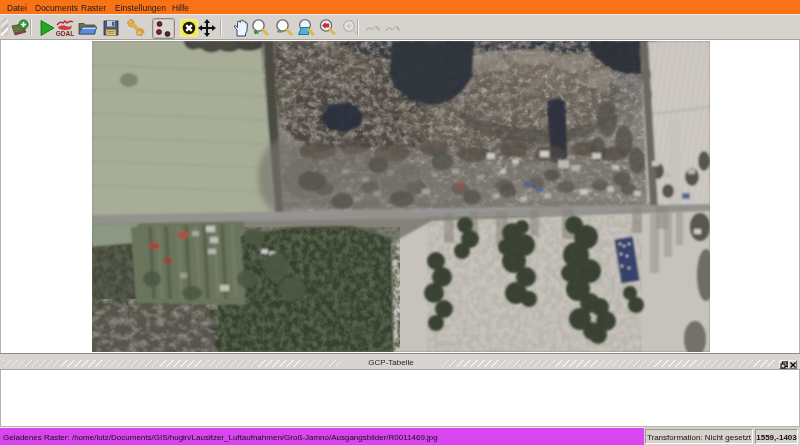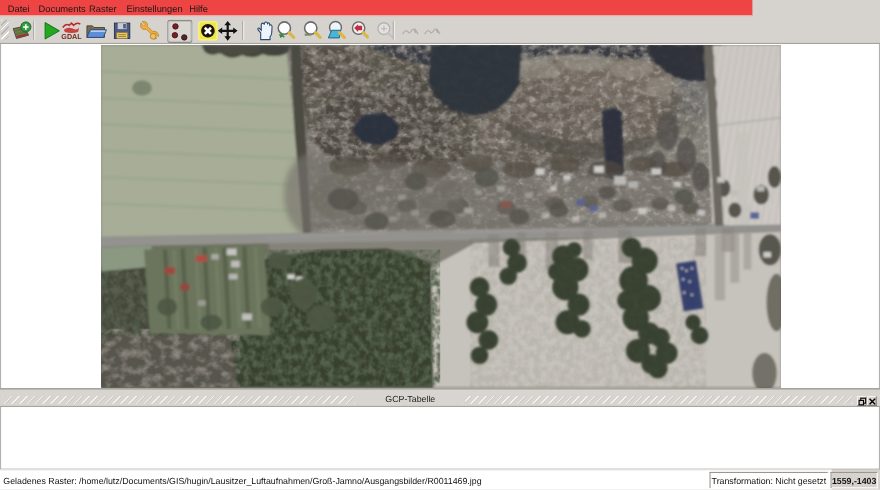--- a/index.html
+++ b/index.html
@@ -1,34 +1,34 @@
 <!DOCTYPE html>
 <html><head>
 <meta charset="utf-8">
 <style>
 * { margin:0; padding:0; box-sizing:border-box; }
 html,body { width:800px; height:445px; overflow:hidden; background:#d6d3ce; font-family:"Liberation Sans", sans-serif; }
 #app { position:relative; width:800px; height:445px; }
-#menubar { position:absolute; left:0; top:0; width:684px; height:15px; background:#ef4444; font-size:8.5px; color:#1a1a1a; border-bottom:1px solid #edebe7; }
+#menubar { position:absolute; left:0; top:0; width:800px; height:15px; background:#f97316; font-size:8.5px; color:#1a1a1a; border-bottom:1px solid #edebe7; }
 #menubar span { position:absolute; top:3px; }
 #toolbar { position:absolute; left:0; top:15px; width:800px; height:25px; background:#d6d3ce; border-bottom:1px solid #a5a29c; }
 #tbgrip { position:absolute; left:1px; top:3px; width:7px; height:18px;
   background:repeating-linear-gradient(135deg,#ffffff 0 1px,#d6d3ce 1px 3px,#b8b5b0 3px 4px,#d6d3ce 4px 6px); }
 .tsep { position:absolute; top:4px; width:2px; height:17px; border-left:1px solid #b0ada8; border-right:1px solid #f2f0ed; }
 .tbi { position:absolute; top:3px; width:20px; height:20px; }
 #maparea { position:absolute; left:0; top:40px; width:800px; height:313px; background:#ffffff; border-left:1px solid #b5b2ad; border-right:1px solid #b5b2ad; }
 #photo { position:absolute; left:91px; top:1px; width:618px; height:311px; filter:blur(0.4px); }
 #gcpbar { position:absolute; left:0; top:353px; width:800px; height:17px; background:#d8d5d1;
   border-top:1px solid #8f8c87; border-bottom:1px solid #a8a5a0; }
 #gcphatch { position:absolute; left:3px; top:6px; width:772px; height:7px; opacity:0.7;
   background:repeating-linear-gradient(135deg,#ffffff 0 1px,rgba(200,197,192,0.55) 1px 2px,rgba(218,215,211,0) 2px 5px); }
-#gcptitle { position:absolute; left:323px; top:4px; width:100px; background:#d8d5d1; text-align:center; font-size:8px; color:#222; }
+#gcptitle { position:absolute; left:341px; top:4px; width:100px; background:#d8d5d1; text-align:center; font-size:8px; color:#222; }
 .gbtn { position:absolute; top:6px; width:9px; height:9px; background:#d6d3ce; border:1px solid; border-color:#f4f2ef #77746f #77746f #f4f2ef; font-size:7px; line-height:7px; text-align:center; color:#000; }
 #gcptable { position:absolute; left:0; top:370px; width:800px; height:57px; background:#ffffff; border:1px solid #b5b2ad; border-top:0; }
-#statusbar { position:absolute; left:0; top:427px; width:756px; height:18px; background:#ffffff; border-top:1px solid #f4f2ef; font-size:8px; color:#111; }
+#statusbar { position:absolute; left:0; top:427px; width:644px; height:18px; background:#d946ef; border-top:1px solid #f4f2ef; font-size:8px; color:#111; }
 #statustext { position:absolute; left:3px; top:5px; }
 .sbox { position:absolute; top:1px; height:15px; border:1px solid; border-color:#9a9791 #ffffff #ffffff #9a9791; padding-top:3px; font-size:8px; text-align:center; }
 </style>
 </head>
 <body>
 <div id="app">
   <div id="menubar">
     <span style="left:7px">Datei</span>
     <span style="left:35px">Documents</span>
     <span style="left:81px">Raster</span>

